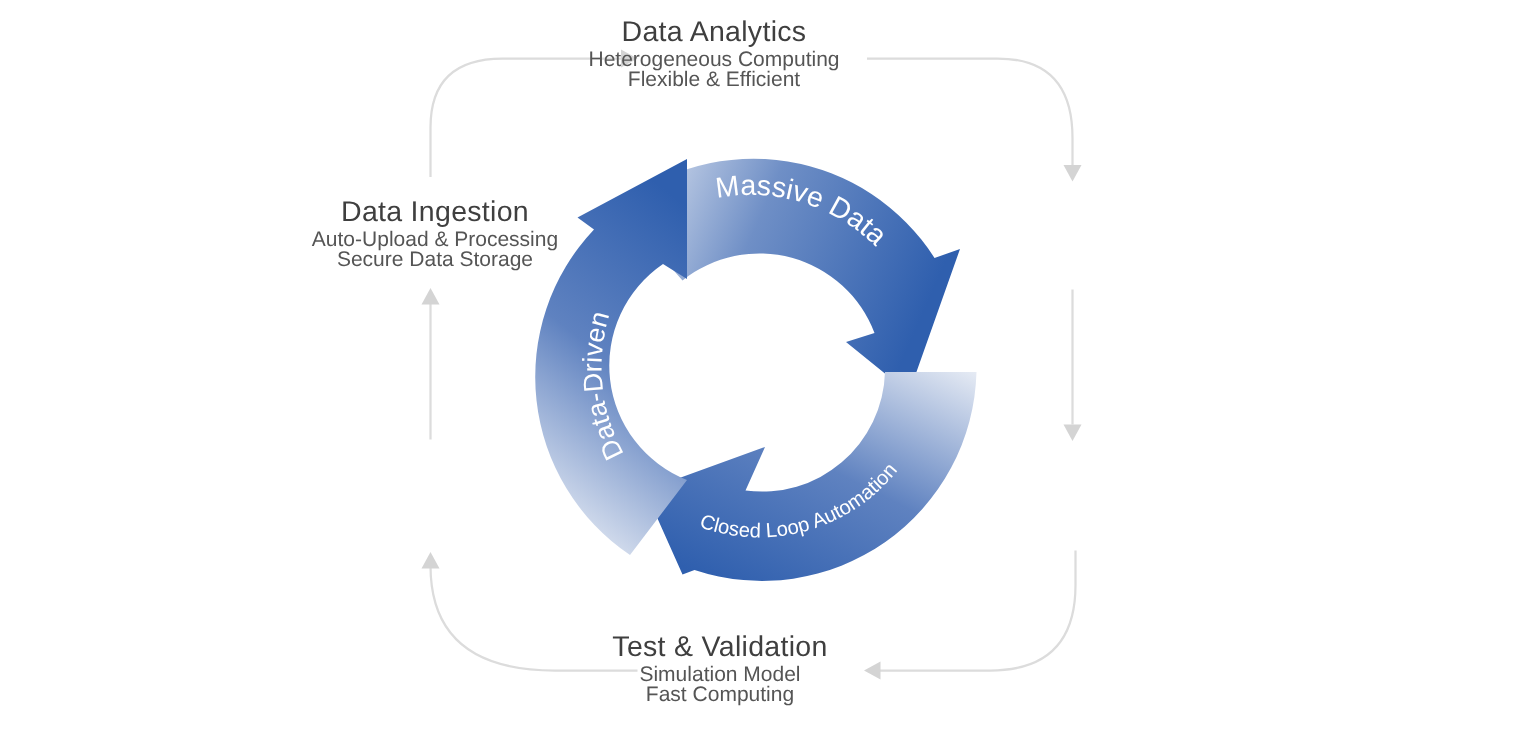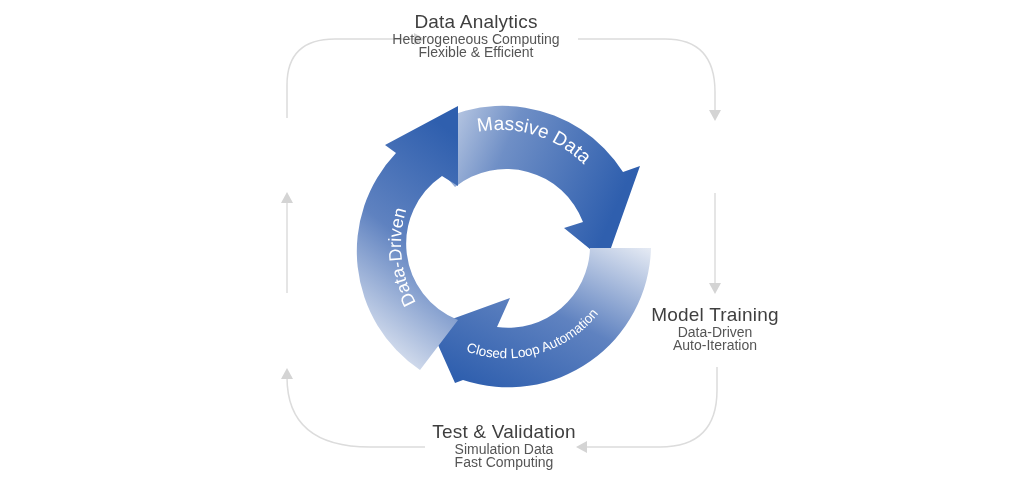--- a/index.html
+++ b/index.html
@@ -100,27 +100,27 @@
     </text>
   </svg>
 
   <div class="node" style="left:476px; top:11px;">
     <div class="title">Data Analytics</div>
     <div class="sub">Heterogeneous Computing</div>
     <div class="sub">Flexible &amp; Efficient</div>
   </div>
 
 
-  <div class="node" style="left:715px; top:304px;">
-    <div class="title">Model Training</div>
-    <div class="sub">Data-Driven</div>
-    <div class="sub">Auto-Iteration</div>
-  </div>
 
-  <div class="node" style="left:504px; top:421px;text-align:center;">
+  <div class="node" style="left:480px; top:421px;text-align:center;">
     <div class="title">Test &amp; Validation</div>
-    <div class="sub">Simulation Data</div>
+    <div class="sub">Simulation Model</div>
     <div class="sub">Fast Computing</div>
   </div>
 
 
+  <div class="node" style="left:290px; top:131px;">
+    <div class="title">Data Ingestion</div>
+    <div class="sub">Auto-Upload &amp; Processing</div>
+    <div class="sub">Secure Data Storage</div>
+  </div>
 
 </div>
 
 </body></html>

